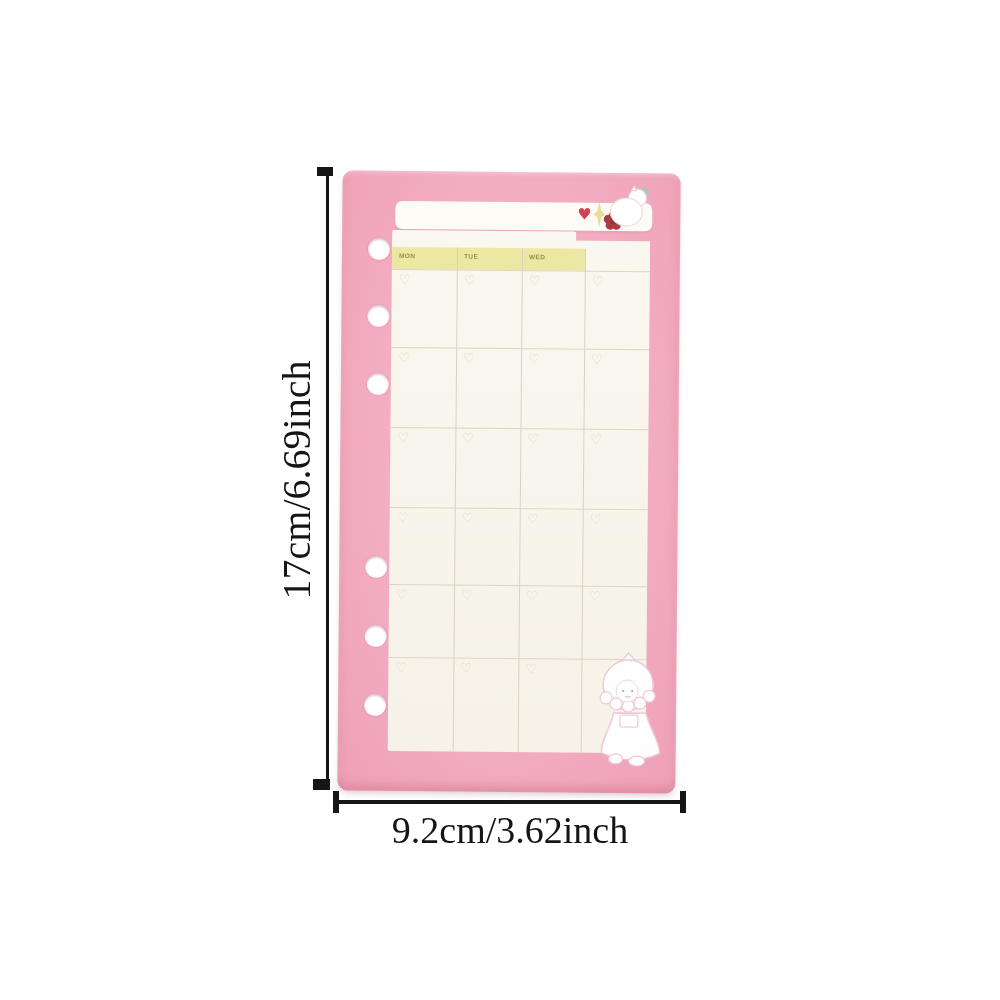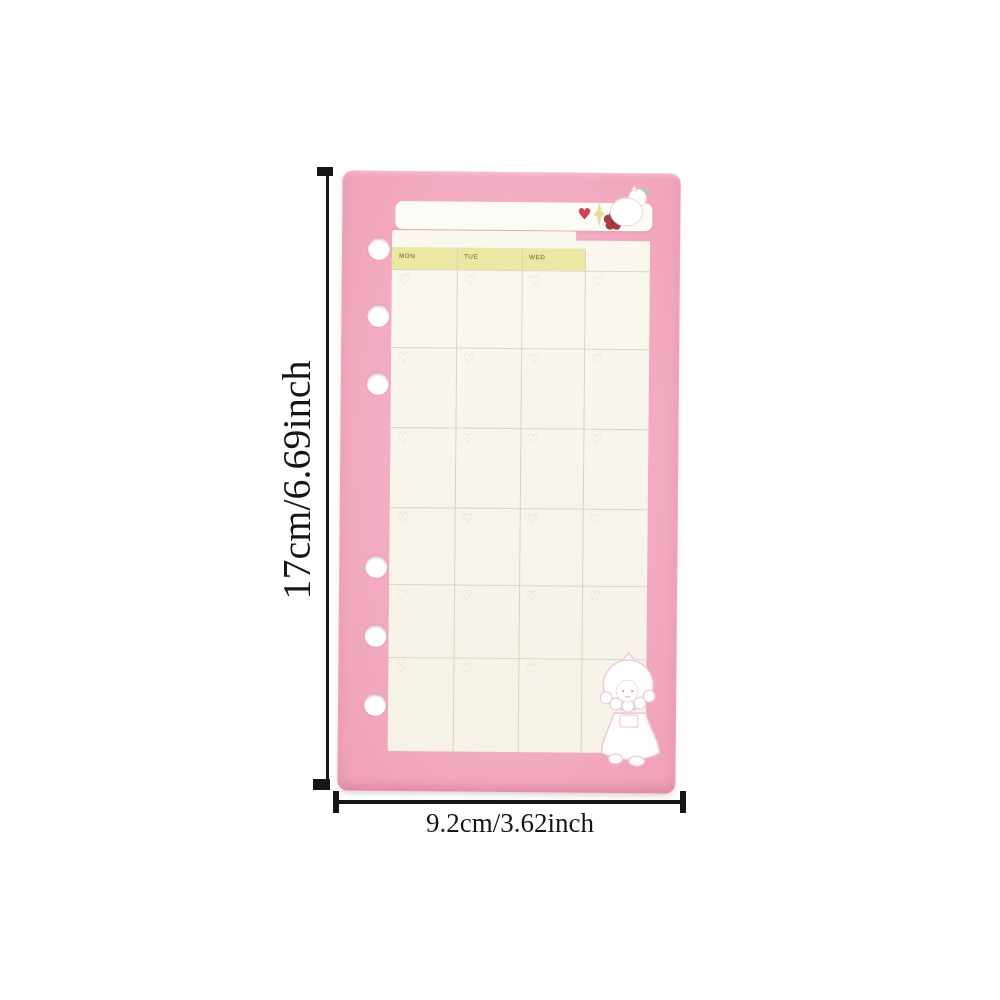--- a/index.html
+++ b/index.html
@@ -12,21 +12,21 @@
   .vdim-cap-top{left:317px;top:167px;width:16px;height:9px;}
   .vdim-cap-bottom{left:313px;top:779px;width:17px;height:11px;}
   .hdim-line{left:339px;top:800px;width:342px;height:4px;}
   .hdim-cap-left{left:333px;top:791px;width:6px;height:22px;}
   .hdim-cap-right{left:680px;top:791px;width:6px;height:22px;}
   .vdim-label{position:absolute;left:97px;top:456px;width:400px;height:48px;
       transform:rotate(-90deg);transform-origin:center;
       font-family:"Liberation Serif","DejaVu Serif",serif;font-size:40px;color:#151515;
       text-align:center;line-height:48px;white-space:nowrap;}
   .hdim-label{position:absolute;left:335px;top:808px;width:350px;
-      font-family:"Liberation Serif","DejaVu Serif",serif;font-size:27px;color:#151515;
+      font-family:"Liberation Serif","DejaVu Serif",serif;font-size:38px;color:#151515;
       text-align:center;white-space:nowrap;}
 
   
   .card{position:absolute;left:340px;top:172px;width:338px;height:620px;border-radius:10px;
       background:radial-gradient(ellipse at 50% 45%, #f6b9ca 0%, #f3adc2 55%, #eea0b6 100%);
       box-shadow:inset 0 -6px 8px rgba(206,110,136,.45), inset 0 2px 4px rgba(255,255,255,.35),
                  0 4px 6px -2px rgba(168,136,148,.45);
       transform:rotate(.5deg);}
   .hole{position:absolute;left:26px;width:22px;height:22px;border-radius:50%;background:#ffffff;
       box-shadow:inset 0 2px 2px rgba(186,116,140,.45), 0 0 0 1px rgba(214,134,156,.28);}

